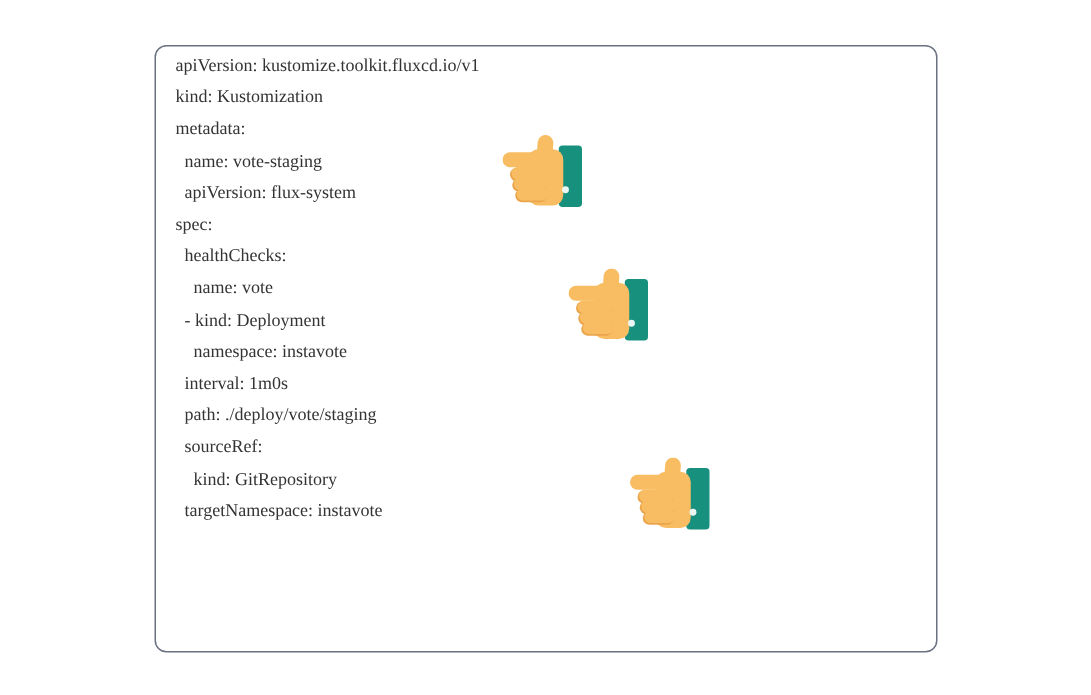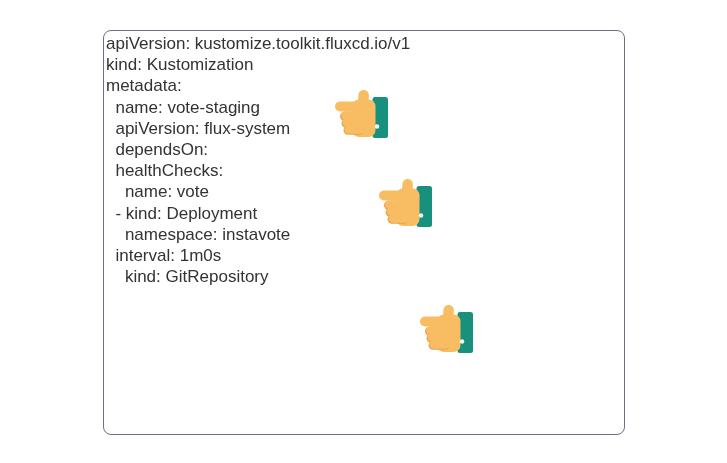--- a/index.html
+++ b/index.html
@@ -28,24 +28,25 @@
     overflow: hidden;
   }
   .code {
     position: absolute;
     left: 2px;
     top: 2px;
     right: 0;
   }
   .code-line {
     white-space: pre;
-    font-size: 17px;
+    font-size: 12px;
     line-height: 21.2px;
     color: #333333;
-    font-family: Liberation Sans, sans-serif;
+    font-family: Liberation Serif, serif;
+    margin-left: 11px;
   }
   .pointer {
     position: absolute;
     width: 54px;
     height: 50px;
     z-index: 5;
     pointer-events: none;
   }
   .pointer svg { display: block; }
   .p1 { left: 231px; top: 59px; }
@@ -86,27 +87,30 @@
 </svg>
 
 <div class="page">
   <div class="code-box">
     <div class="code">
       <div class="code-line">apiVersion: kustomize.toolkit.fluxcd.io/v1</div>
       <div class="code-line">kind: Kustomization</div>
       <div class="code-line">metadata:</div>
       <div class="code-line">  name: vote-staging</div>
       <div class="code-line">  apiVersion: flux-system</div>
-      <div class="code-line">  dependsOn:</div>
+      <div class="code-line">spec:</div>
       <div class="code-line">  healthChecks:</div>
       <div class="code-line">    name: vote</div>
       <div class="code-line">  - kind: Deployment</div>
       <div class="code-line">    namespace: instavote</div>
       <div class="code-line">  interval: 1m0s</div>
+      <div class="code-line">  path: ./deploy/vote/staging</div>
+      <div class="code-line">  sourceRef:</div>
       <div class="code-line">    kind: GitRepository</div>
+      <div class="code-line">  targetNamespace: instavote</div>
     </div>
 
     <span class="pointer p1">
       <svg width="54" height="50">
           <use href="#hand-left"></use>
         </svg>
     </span>
     <span class="pointer p2">
       <svg width="54" height="50">
           <use href="#hand-left"></use>

